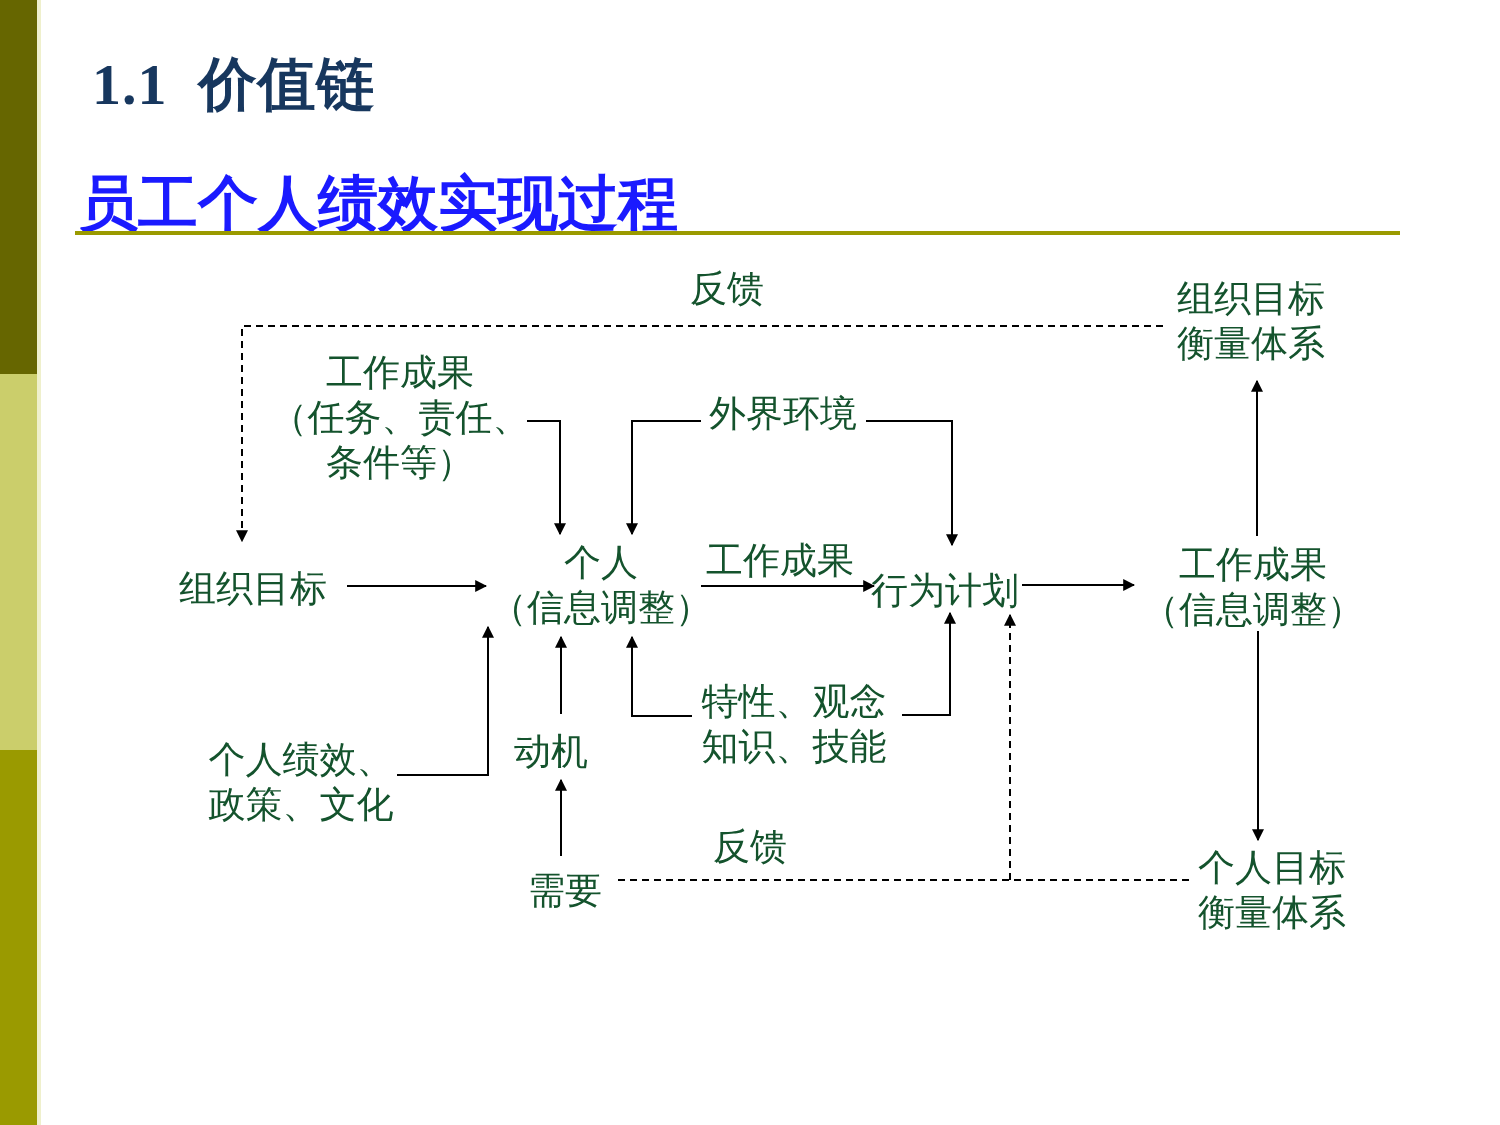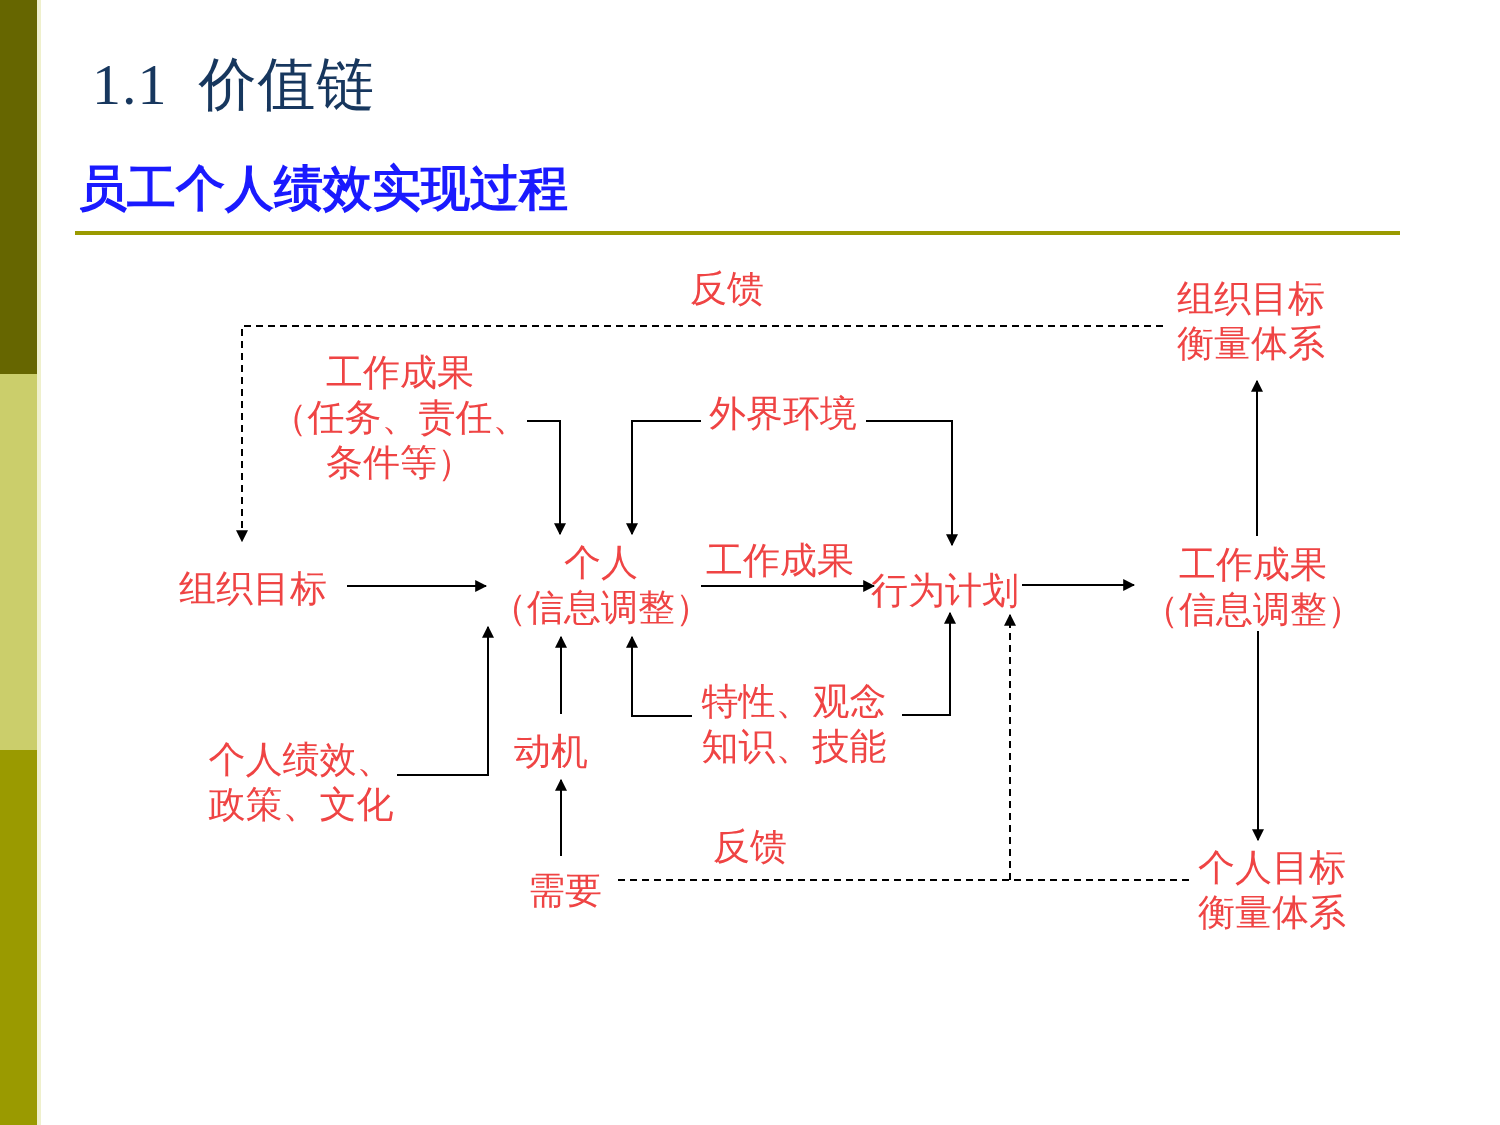--- a/index.html
+++ b/index.html
@@ -10,41 +10,41 @@
   }
   
   .bar{position:absolute;left:0;width:37px;}
   .bar-edge{position:absolute;left:37px;width:4px;top:0;height:1125px;background:#EFF0CC;}
   .bar-top{top:0;height:374px;background:#666600;}
   .bar-mid{top:374px;height:376px;background:#CBCE6B;}
   .bar-bot{top:750px;height:375px;background:#9A9A00;}
 
   .title{
     position:absolute;left:92px;top:46px;
-    font-size:58px;font-weight:normal;color:#17375E;
+    font-size:58px;font-weight:bold;color:#17375E;
     letter-spacing:1px;white-space:pre;
   }
   .subtitle{
-    position:absolute;left:78px;top:156px;
-    font-size:49px;font-weight:bold;color:#1A1AFF;
+    position:absolute;left:78px;top:164px;
+    font-size:60px;font-weight:bold;color:#1A1AFF;
     white-space:pre;
   }
   .subtitle-rule{
     position:absolute;left:75px;top:231px;width:1325px;height:4px;
     background:#9A9A00;
   }
 
   svg.connectors{position:absolute;left:0;top:0;}
   svg.connectors *{stroke:#000000;fill:none;stroke-width:2;}
   svg.connectors .dash{stroke-dasharray:7 5;}
   svg.connectors marker path{fill:#000000;stroke:none;}
 
   .node{
     position:absolute;transform:translateX(-50%);
-    text-align:center;color:#ef4444;
+    text-align:center;color:#14532d;
     font-size:37px;line-height:45px;white-space:pre-line;
   }
 </style>
 </head>
 <body>
 
 <div class="bar bar-top"></div>
 <div class="bar bar-mid"></div>
 <div class="bar bar-bot"></div>
 <div class="bar-edge"></div>

